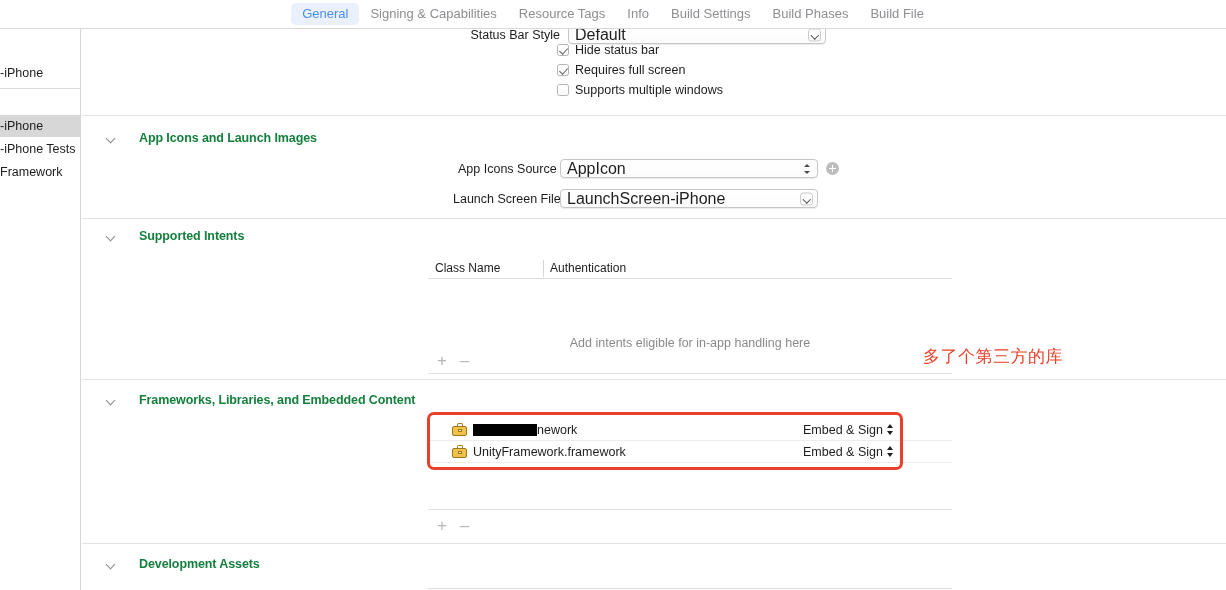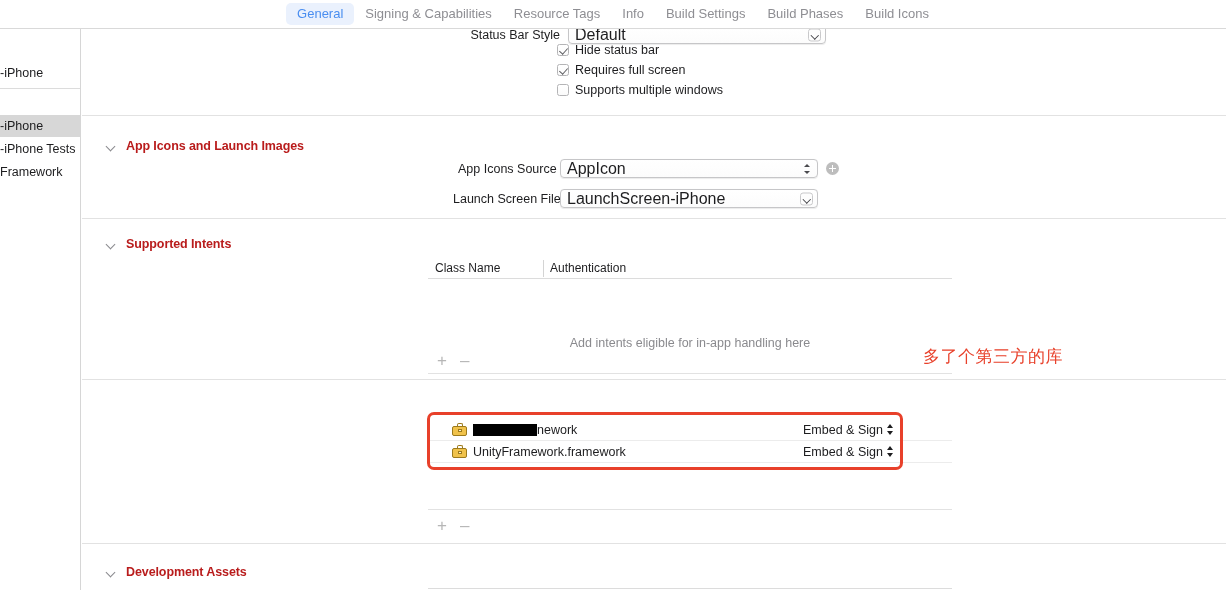--- a/index.html
+++ b/index.html
@@ -92,27 +92,26 @@
     left: 0;
     width: 1144px;
     height: 1px;
     background: #e2e2e2;
   }
 
   .section-head {
     position: absolute;
     display: flex;
     align-items: center;
-    gap: 10px;
+    gap: 23px;
     font-size: 12.5px;
     font-weight: bold;
-    color: #b91c1c;
+    color: #15803d;
     letter-spacing: -0.1px;
     white-space: nowrap;
-    margin-top: 8px;
   }
   .chev {
     display: inline-block;
     width: 9px; height: 9px;
     position: relative;
     flex: none;
   }
   .chev::before {
     content: "";
     position: absolute;
@@ -381,21 +380,21 @@
 
 <div id="root">
 
   <div class="tabbar">
     <div class="tab active">General</div>
     <div class="tab">Signing &amp; Capabilities</div>
     <div class="tab">Resource Tags</div>
     <div class="tab">Info</div>
     <div class="tab">Build Settings</div>
     <div class="tab">Build Phases</div>
-    <div class="tab">Build Icons</div>
+    <div class="tab">Build File</div>
   </div>
 
   <div class="sidebar">
     <div class="side-item" style="top:33px;">-iPhone</div>
     <div class="side-sep" style="top:59px;"></div>
     <div class="side-item selected" style="top:86px;">-iPhone</div>
     <div class="side-item" style="top:109px;">-iPhone Tests</div>
     <div class="side-item" style="top:132px;">Framework</div>
   </div>
 
@@ -464,20 +463,24 @@
 
     <div class="pmrow" style="top:323px; left:355px;">
       <span class="pm">+</span>
       <span class="pm">–</span>
     </div>
 
     <div class="redtext" style="top:316px; left:841px;">多了个第三方的库</div>
 
     <div class="hr" style="top:350px;"></div>
 
+    <div class="section-head" style="top:364px; left:25px;">
+      <span class="chev"></span>
+      <span>Frameworks, Libraries, and Embedded Content</span>
+    </div>
 
     <div class="tbl" style="top:390px; left:346px; width:524px;">
 
       <div class="trow">
         <div class="cname" style="width:368px;">
           <span class="briefcase">
             <span class="handle"></span>
               <span class="body"></span>
               <span class="latch"></span>
           </span>

